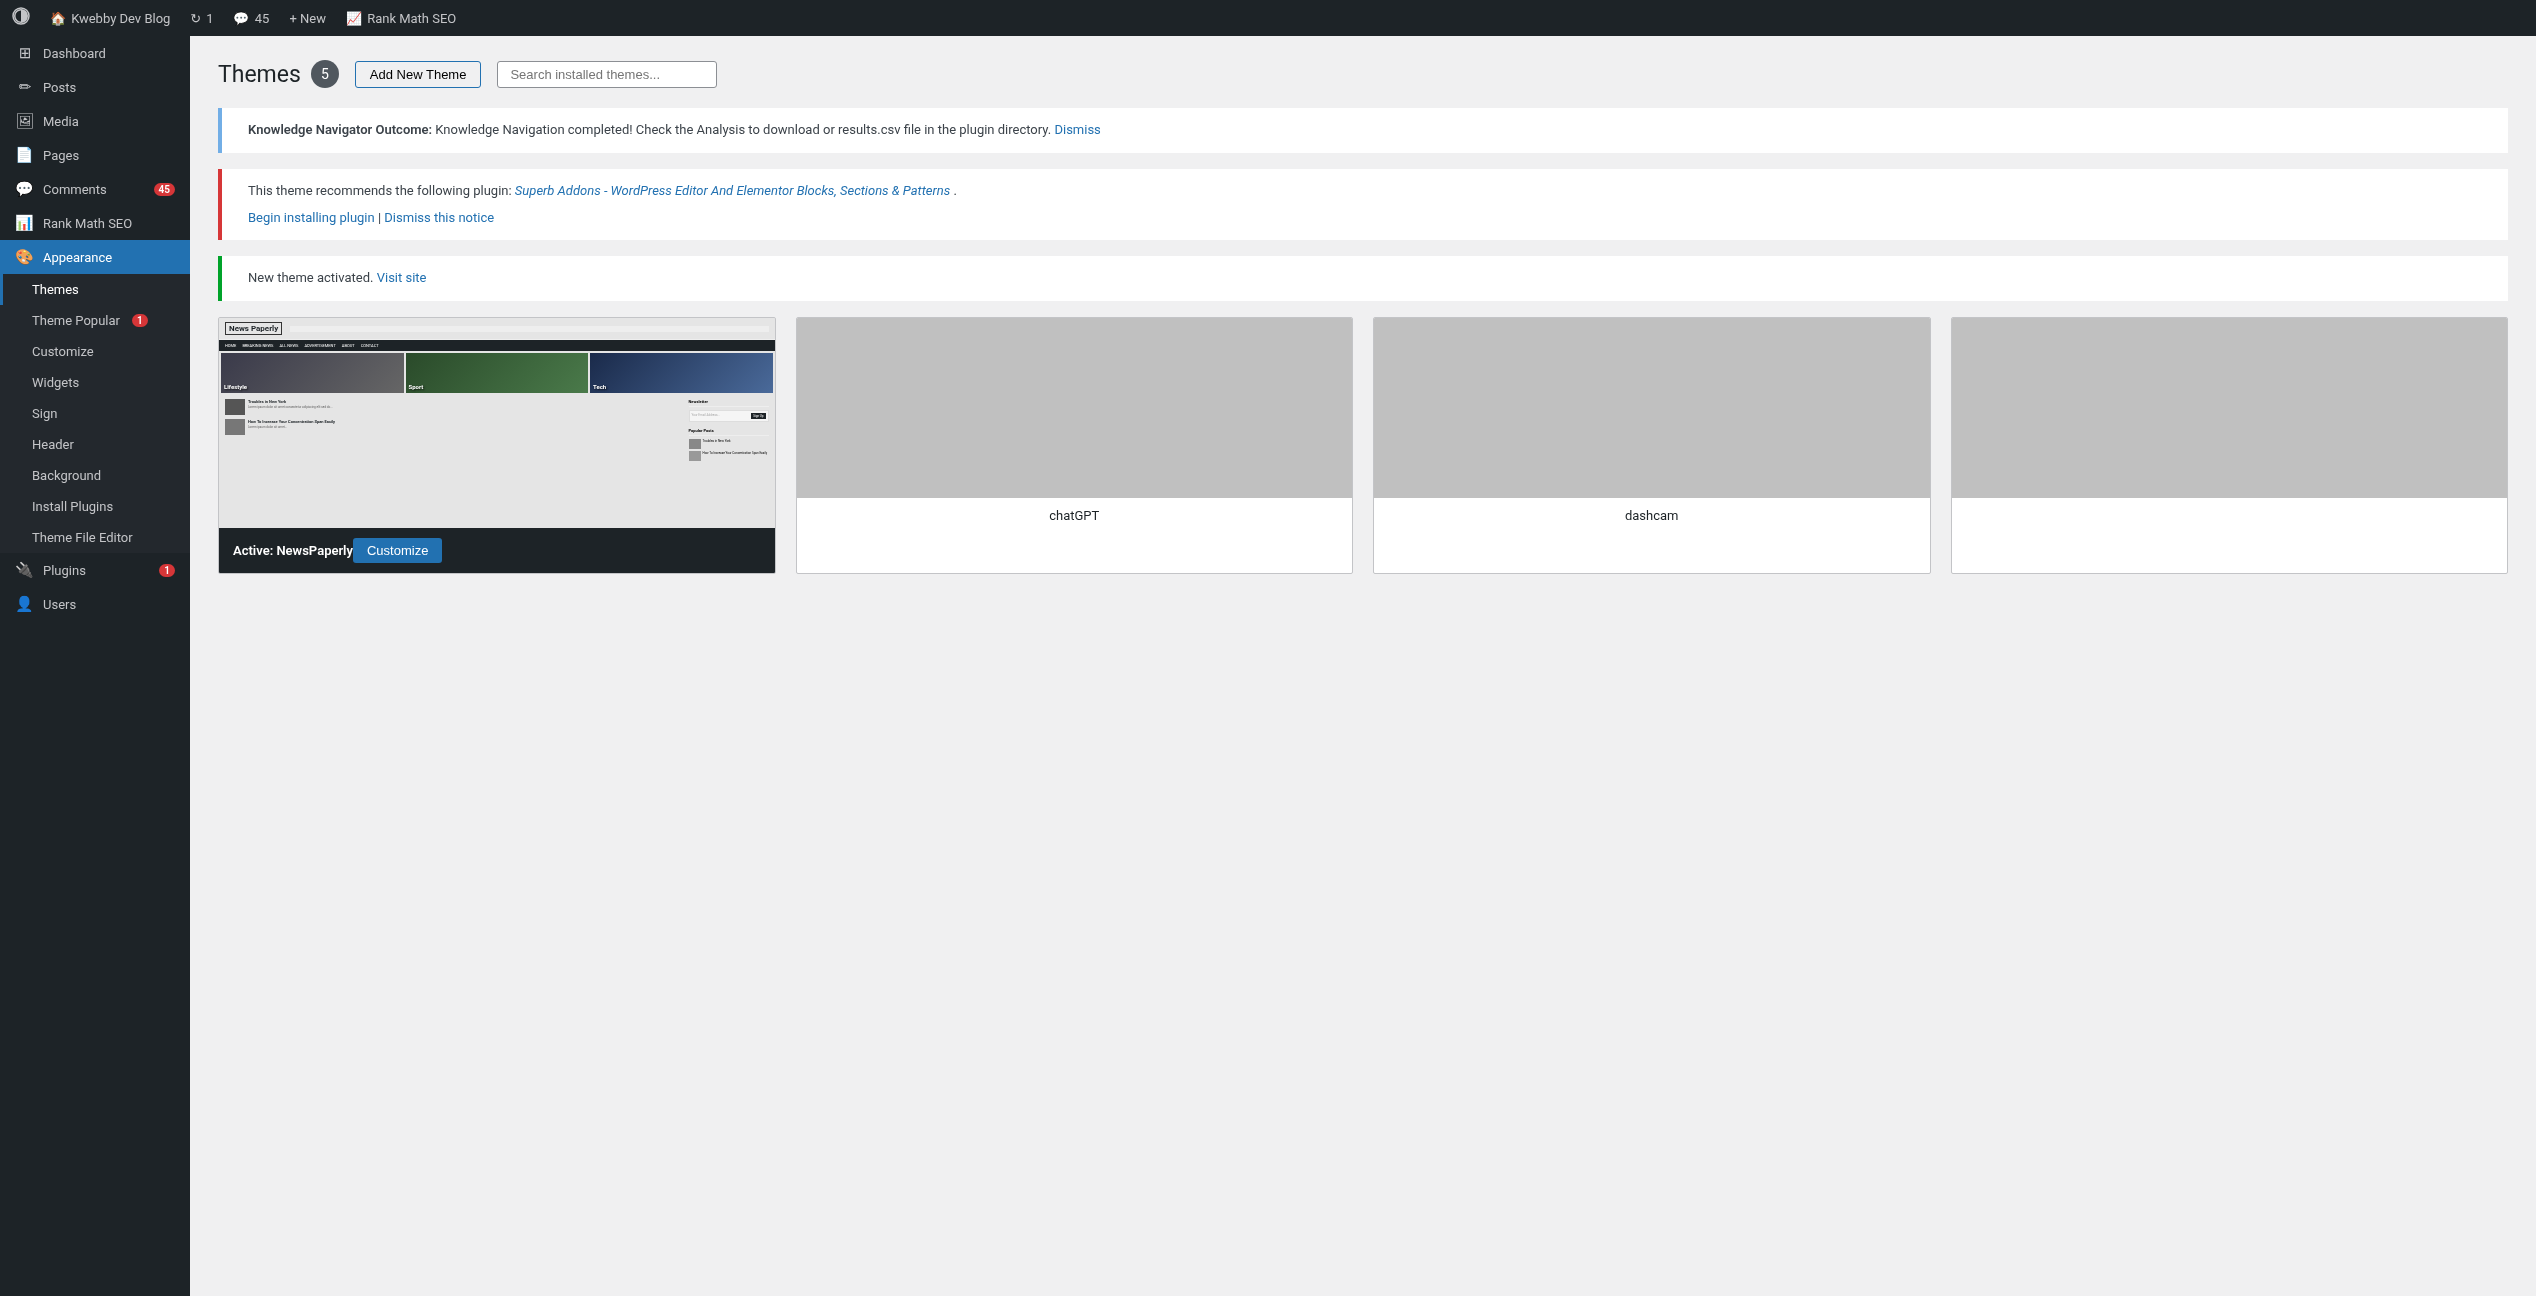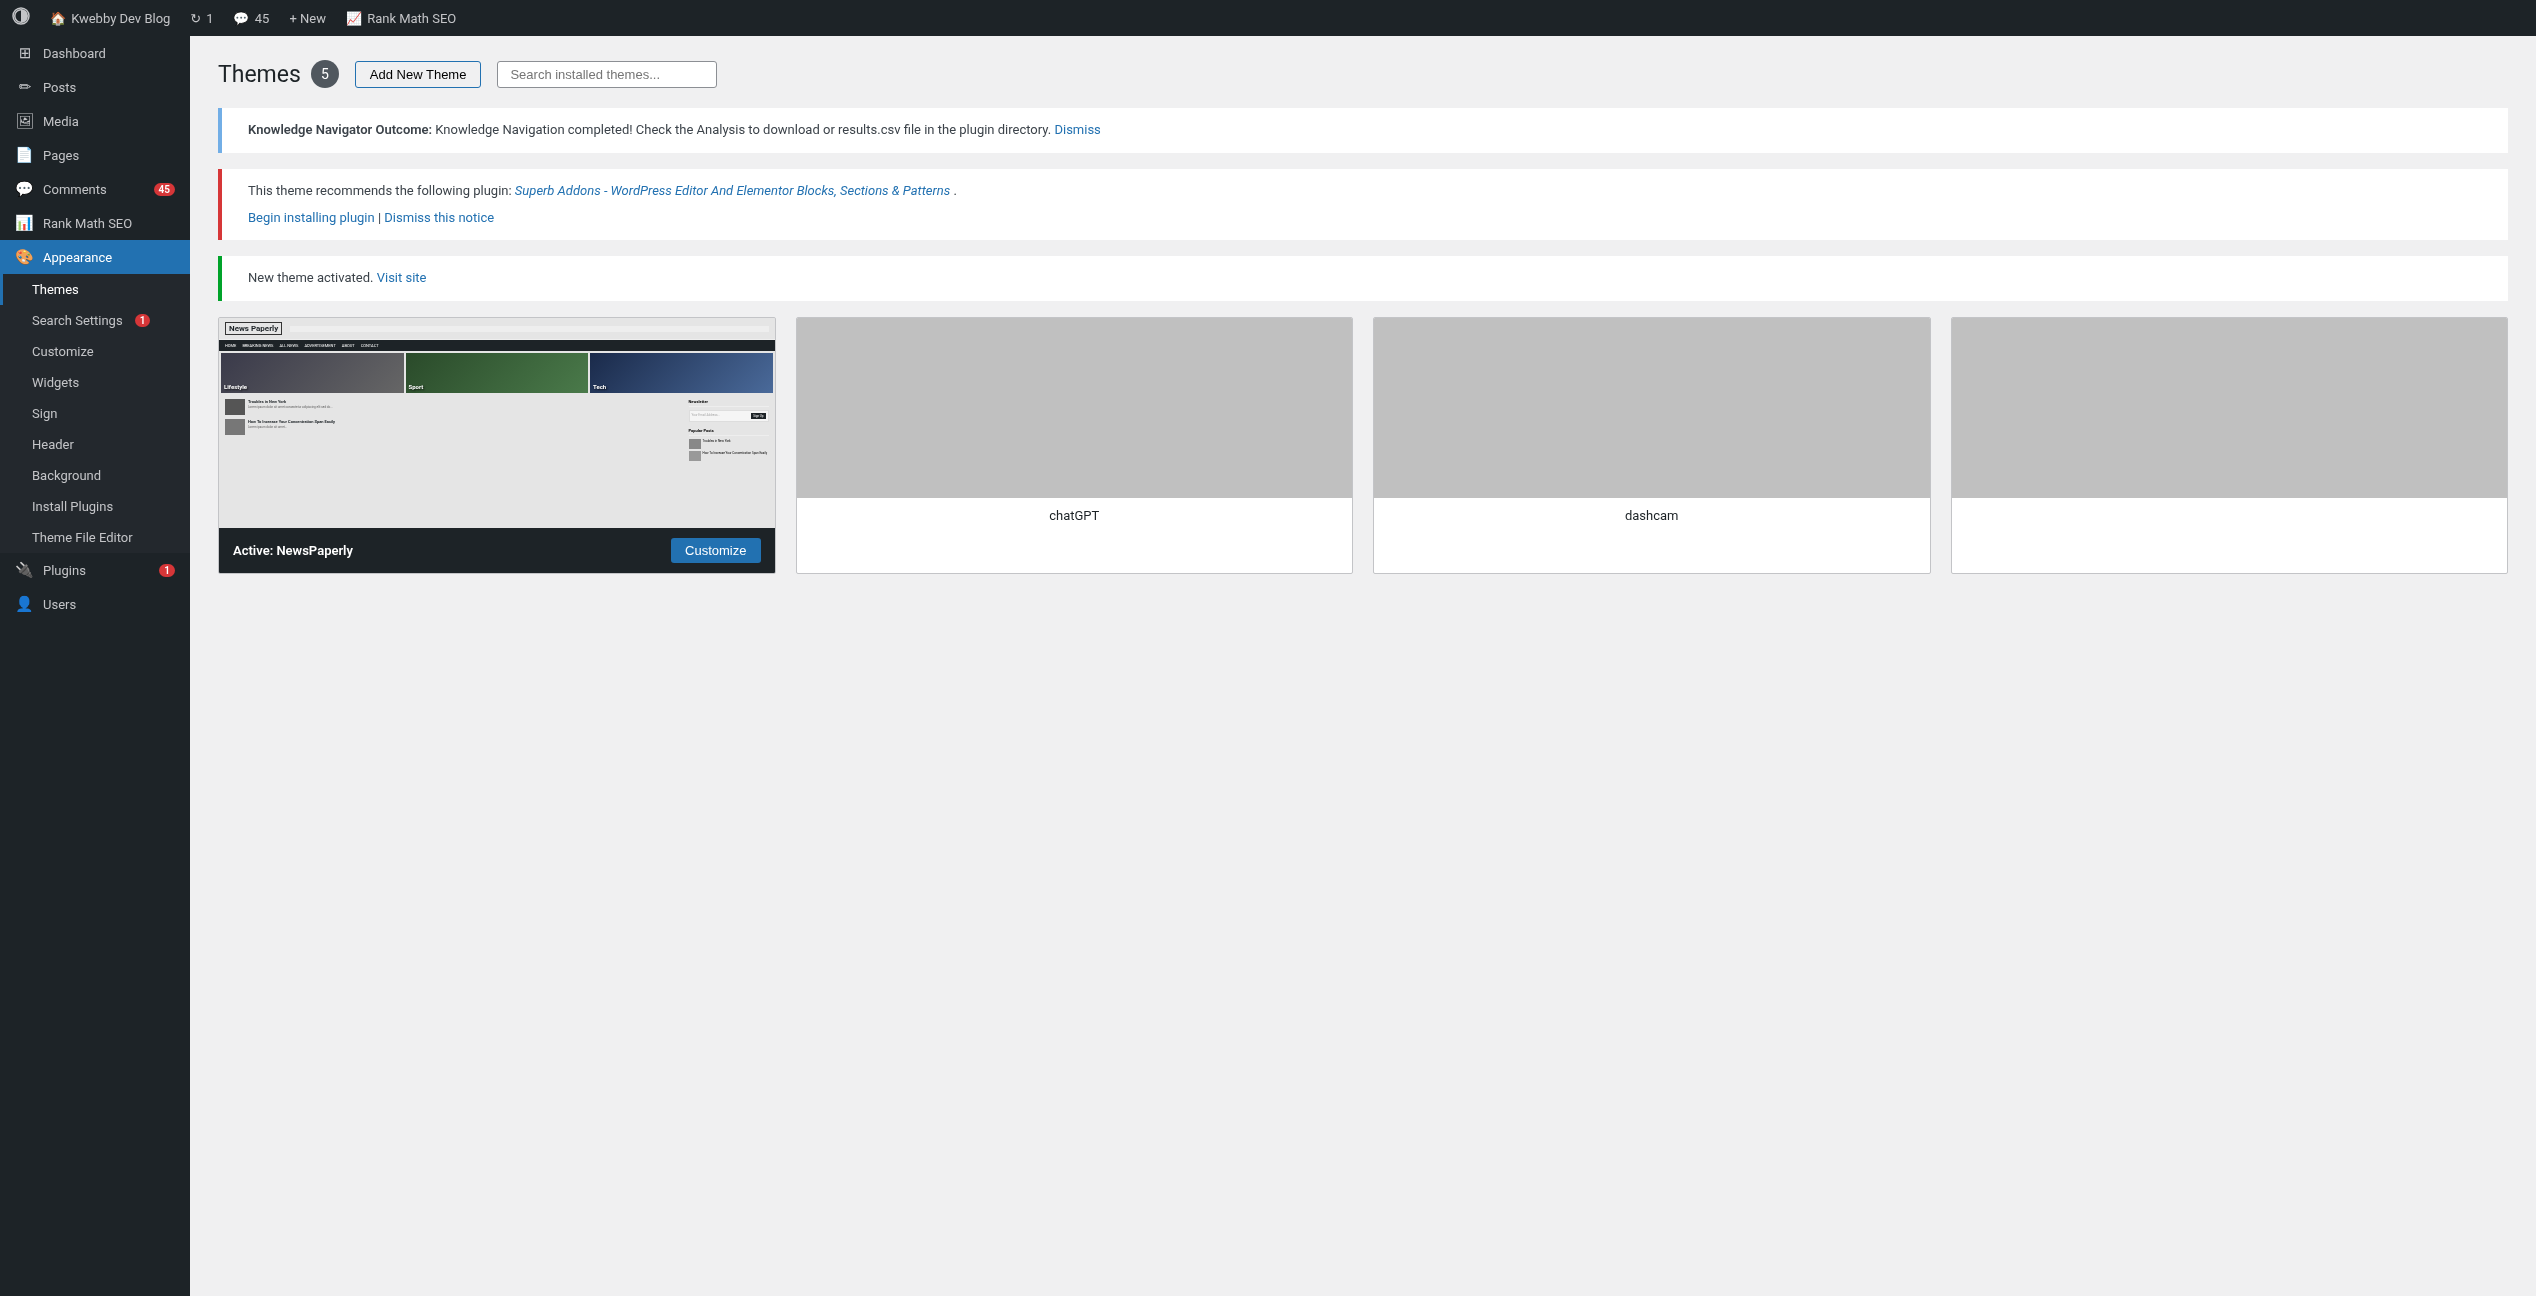--- a/index.html
+++ b/index.html
@@ -190,21 +190,20 @@
       background: #c9c9c9;
       overflow: hidden;
       position: relative;
     }
     .theme-card-footer {
       background: #1d2327;
       color: #fff;
       padding: 10px 14px;
       display: flex;
       align-items: center;
-      justify-content: space-between;
       font-size: 13px;
     }
     .theme-active-label { font-weight: 600; }
     .theme-customize-btn {
       background: #2271b1;
       color: #fff;
       border: none;
       padding: 5px 14px;
       border-radius: 3px;
       font-size: 13px;
@@ -365,21 +364,21 @@
     </div>
     <div class="sidebar-item active-parent" style="background:#2271b1; color:#fff;">
       <span class="sidebar-icon">🎨</span>
       <span>Appearance</span>
     </div>
     <div class="sidebar-sub">
       <div class="sidebar-item active">
         <span>Themes</span>
       </div>
       <div class="sidebar-item">
-        <span>Search Settings</span>
+        <span>Theme Popular</span>
         <span class="sidebar-item-badge-inline">1</span>
       </div>
       <div class="sidebar-item">
         <span>Customize</span>
       </div>
       <div class="sidebar-item">
         <span>Widgets</span>
       </div>
       <div class="sidebar-item-wrapper" style="position:relative;">
         <div class="sidebar-item">

